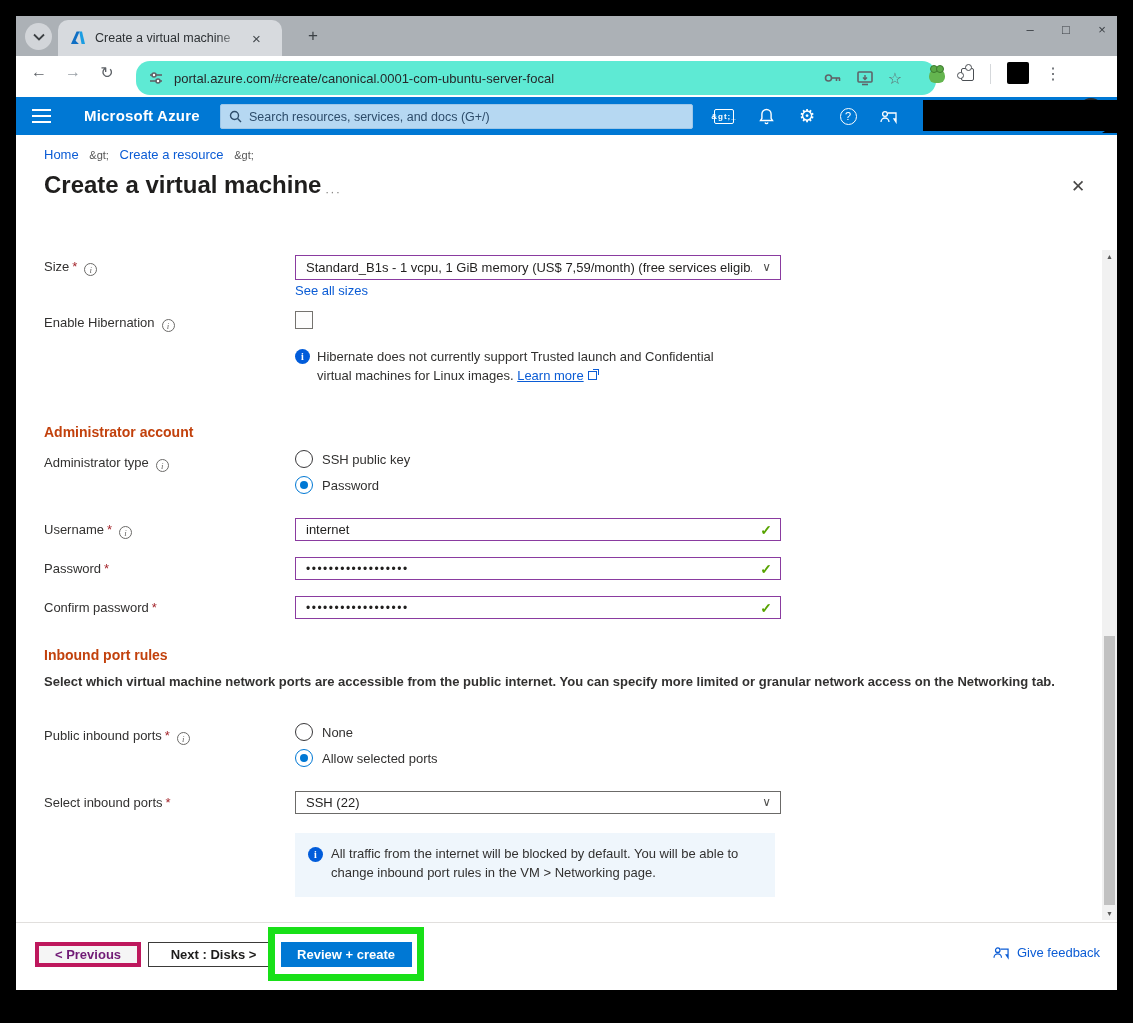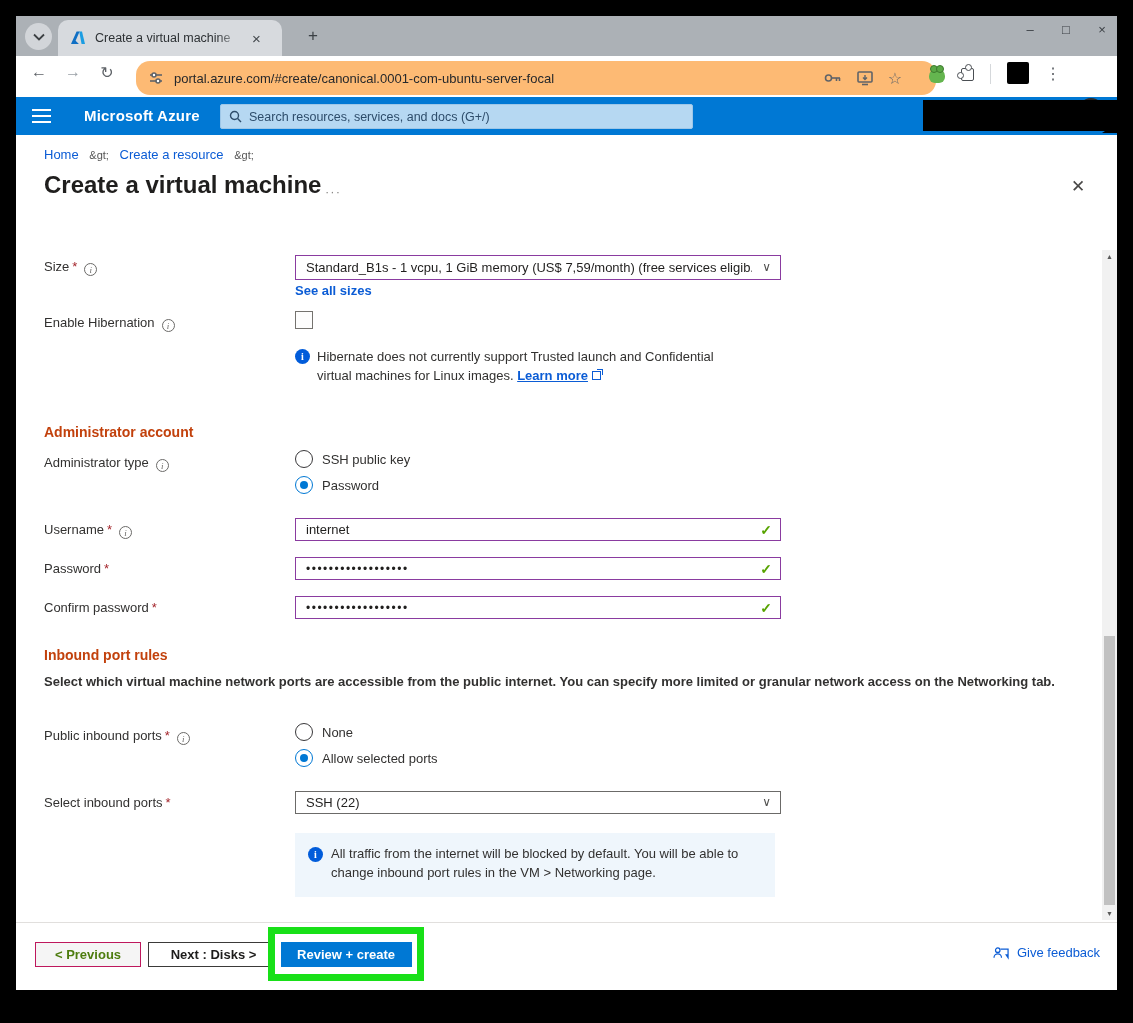--- a/index.html
+++ b/index.html
@@ -16,21 +16,21 @@
   .tab-label { margin-left:9px; font-size:12.5px; color:#2d3134; white-space:nowrap; overflow:hidden; width:148px; position:relative; }
   .tab-label .fade { position:absolute; right:0; top:0; width:26px; height:16px; background:linear-gradient(90deg, rgba(215,218,222,0), #d7dade); }
   .tab-close { margin-left:6px; font-size:15px; color:#43484d; line-height:1; padding:1px 3px; border-radius:50%; }
   .new-tab { position:absolute; left:285px; top:8px; font-size:17px; color:#3b4045; width:24px; height:24px; text-align:center; line-height:24px; }
   .win-controls { position:absolute; right:8px; top:6px; display:flex; gap:22px; color:#3a3f44; font-size:13px; }
   .win-controls span { width:14px; text-align:center; }
 
   
   .toolbar { position:absolute; left:0; top:40px; width:1101px; height:37px; background:#fff; }
   .nav-ico { position:absolute; top:7px; font-size:16px; color:#5f6368; width:22px; text-align:center; }
-  .omnibox { position:absolute; left:120px; top:5px; width:800px; height:28px; border-radius:14px; background:#fdba74; display:flex; align-items:center; padding:17px 12px; }
+  .omnibox { position:absolute; left:120px; top:5px; width:800px; height:28px; border-radius:14px; background:#5eead4; display:flex; align-items:center; padding:17px 12px; }
   .url-text { font-size:13px; color:#26282b; margin-left:10px; flex:1 1 auto; white-space:nowrap; overflow:hidden; }
   .omni-icons { display:flex; gap:15px; align-items:center; margin-right:22px; }
   .star { font-size:16px; color:#5f6368; }
   .ext-area { position:absolute; top:6px; display:flex; align-items:center; gap:16px; }
   .frog { width:16px; height:14px; background:#64b54f; border-radius:7px 7px 6px 6px; position:relative; margin-top:5px; }
   .frog:before, .frog:after { content:""; position:absolute; top:-4px; width:6px; height:6px; border-radius:50%; background:#5aa946; border:1px solid #3c7a2e; }
   .frog:before { left:1px; } .frog:after { right:1px; }
   .puzzle { position:relative; width:13px; height:13px; border:1.6px solid #4a4e53; border-radius:2px; margin-top:3px; }
   .puzzle:before { content:""; position:absolute; left:3px; top:-5px; width:5px; height:5px; border-radius:50%; border:1.6px solid #4a4e53; background:#fff; }
   .puzzle:after { content:""; position:absolute; left:-5px; top:3px; width:5px; height:5px; border-radius:50%; border:1.6px solid #4a4e53; background:#fff; }
@@ -64,21 +64,21 @@
 
   
   .flabel { position:absolute; left:28px; font-size:13px; color:#323130; }
   .req { color:#a4262c; margin-left:3px; }
   .info-dot { display:inline-block; width:13px; height:13px; border:1px solid #6b6a68; border-radius:50%; font-size:9px; color:#6b6a68; text-align:center; line-height:12px; margin-left:7px; vertical-align:-2px; font-style:italic; font-family:"Liberation Serif", serif; }
   .section-h { position:absolute; left:28px; font-size:14px; font-weight:bold; color:#c2410c; }
   .selbox { position:absolute; left:279px; width:486px; height:25px; background:#fff; display:flex; align-items:center; padding:0 28px 0 10px; font-size:13px; color:#201f1e; }
   .purple { border:1px solid #8a3ba0; }
   .grayb { border:1px solid #6b6a68; }
   .chev { position:absolute; right:9px; top:4px; color:#50504e; font-size:12px; }
-  .link { color:#0b5cd5; font-size:13px;font-weight:bold; }
+  .link { color:#0b5cd5; font-size:13px; }
   .checkbox { position:absolute; left:279px; width:18px; height:18px; border:1px solid #75736f; background:#fdfdfd; }
   .note { position:absolute; left:279px; width:452px; font-size:13px; color:#323130; line-height:1.48; padding-left:22px; }
   .note .ib, .bluebox .ib { position:absolute; left:0; top:2px; width:15px; height:15px; border-radius:50%; background:#015cda; color:#fff; font-size:10px; font-weight:bold; text-align:center; line-height:15px; font-family:"Liberation Serif", serif; }
   .radio { position:absolute; left:279px; width:18px; height:18px; border-radius:50%; border:1.5px solid #39383a; background:#fff; }
   .radio.sel { border-color:#0078d4; }
   .radio.sel:after { content:""; position:absolute; left:3.5px; top:3.5px; width:8px; height:8px; border-radius:50%; background:#0078d4; }
   .ropt { position:absolute; left:306px; font-size:13px; color:#323130; }
   .inputbox { position:absolute; left:279px; width:486px; height:23px; background:#fff; display:flex; align-items:center; padding:0 26px 0 10px; font-size:13px; color:#201f1e; }
   .vcheck { position:absolute; right:8px; top:3px; color:#57a300; font-size:14px; font-weight:bold; }
   .dots { letter-spacing:1.5px; font-size:12px; margin-top:1px; }
@@ -89,21 +89,21 @@
   .extlink:after { content:""; position:absolute; right:-3px; top:-3px; width:5px; height:5px; border-top:1.5px solid #0b5cd5; border-right:1.5px solid #0b5cd5; }
 
   
   .sbar { position:absolute; left:1086px; top:234px; width:15px; height:670px; background:#f1f1f1; }
   .sarrow { position:absolute; left:0; width:15px; text-align:center; font-size:7px; color:#5a5a5a; }
   .sthumb { position:absolute; left:2px; top:386px; width:11px; height:269px; background:#c1c1c1; }
 
   
   .footer-line { position:absolute; left:0; top:906px; width:1101px; height:1px; background:#e1dfdd; }
   .btn { position:absolute; top:926px; height:25px; font-size:13px; font-weight:bold; display:flex; align-items:center; justify-content:center; }
-  .btn-prev { left:19px; width:106px; background:#f5f5f5; border:1px solid #be185d; color:#4d7c0f; }
+  .btn-prev { left:19px; width:106px; background:#f5f5f5; border:4px solid #be185d; color:#701a75; }
   .btn-next { left:132px; width:131px; background:#fff; border:1.5px solid #3b3a39; color:#1d1c1b; }
   .annot { position:absolute; left:252px; top:911px; width:156px; height:54px; border:7px solid #18e018; background:#fff; display:flex; align-items:center; justify-content:center; }
   .btn-review { width:131px; height:25px; background:#0078d4; color:#fff; font-size:13px; font-weight:bold; display:flex; align-items:center; justify-content:center; }
   .feedback { position:absolute; left:977px; top:929px; display:flex; align-items:center; gap:7px; color:#0b5cd5; font-size:13px; }
 </style>
 </head>
 <body>
 
 <div class="window">
 
@@ -172,20 +172,40 @@
         <i></i>
       </div>
     <span class="brand">Microsoft Azure</span>
     <div class="az-search">
       <svg width="13" height="13" viewBox="0 0 13 13">
         <circle cx="5.5" cy="5.5" r="4" fill="none" stroke="#2e4d6b" stroke-width="1.4"></circle>
         <line x1="8.6" y1="8.6" x2="12" y2="12" stroke="#2e4d6b" stroke-width="1.4"></line>
       </svg>
       <span class="az-search-text">Search resources, services, and docs (G+/)</span>
     </div>
+    <div class="az-icons">
+      <div class="cloudshell">&amp;gt;_</div>
+      <div class="az-ico">
+        <svg width="15" height="17" viewBox="0 0 15 17">
+            <path d="M7.5 1.5 a4.6 4.6 0 0 1 4.6 4.6 v4.2 l1.4 2.2 H1.5 l1.4-2.2 V6.1 A4.6 4.6 0 0 1 7.5 1.5 Z" fill="none" stroke="#fff" stroke-width="1.4"></path>
+            <path d="M6 14.6 a1.6 1.6 0 0 0 3 0" fill="none" stroke="#fff" stroke-width="1.4"></path>
+          </svg>
+      </div>
+      <div class="az-ico gear">⚙</div>
+      <div class="az-ico">
+          <div class="helpq">?</div>
+        </div>
+      <div class="az-ico">
+        <svg width="18" height="16" viewBox="0 0 18 16">
+            <path d="M8 5 h8 v6 h-2 l2 3 v-3" fill="none" stroke="#fff" stroke-width="1.3"></path>
+            <circle cx="5" cy="6" r="2.4" fill="none" stroke="#fff" stroke-width="1.3"></circle>
+            <path d="M1 14 a4 4 0 0 1 8 0" fill="none" stroke="#fff" stroke-width="1.3"></path>
+          </svg>
+      </div>
+    </div>
     <div class="acct-arc"></div>
     <div class="acct-redacted"></div>
   </div>
   <div class="acct-tri"></div>
 
   <div class="breadcrumb">
     <span class="crumb">Home</span>
     <span class="crumb-sep">&amp;gt;</span>
     <span class="crumb">Create a resource</span>
     <span class="crumb-sep">&amp;gt;</span>

